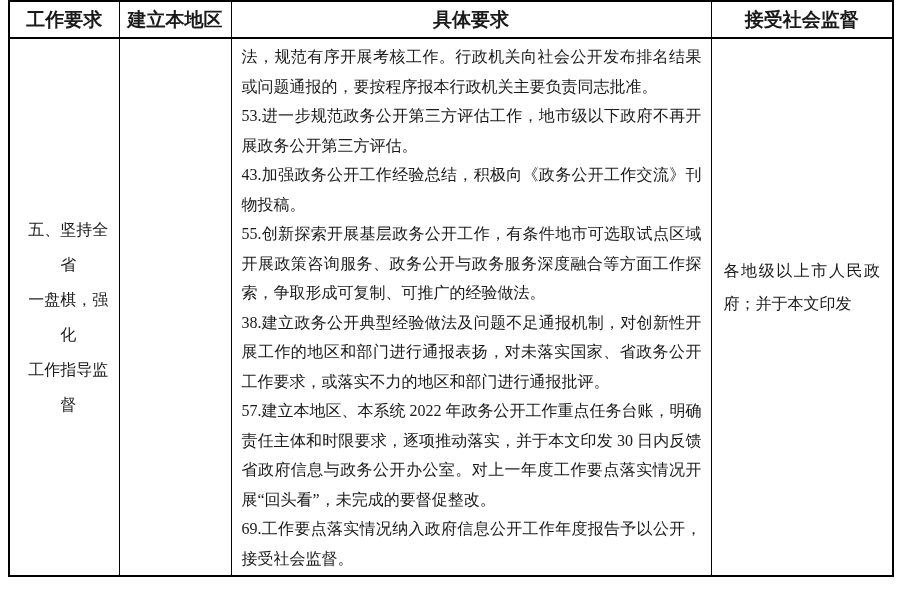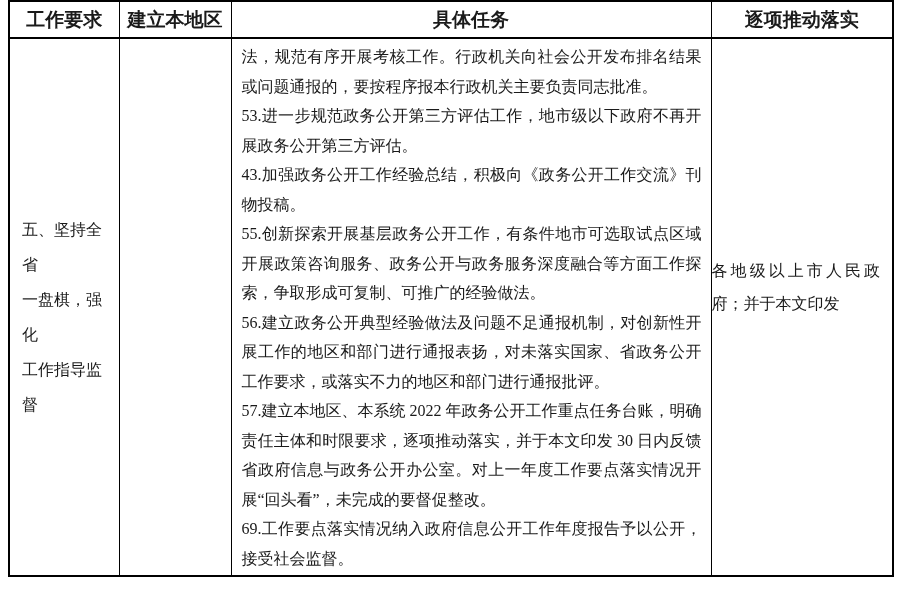--- a/index.html
+++ b/index.html
@@ -38,21 +38,21 @@
     text-align: center;
     vertical-align: middle;
     border-bottom: 2px solid #000000;
     padding: 0;
   }
   .doc-table td {
     font-size: 16px;
   }
   .body-row { height: 538px; }
   .cell-work-req {
-    text-align: left;
+    text-align: center;
     vertical-align: middle;
     line-height: 35px;
     white-space: pre-line;
     padding: 20px 4px 0 12px;
     margin-top: 21px;
   }
   .cell-task {
     vertical-align: middle;
   }
   .cell-reqs {
@@ -62,21 +62,21 @@
   .cell-reqs p {
     margin: 0;
     line-height: 29.5px;
     text-align: justify;
     text-justify: inter-character;
     font-family: Liberation Serif, serif;
   }
   .cell-lead {
     vertical-align: middle;
     line-height: 33px;
-    padding: 0 12px 40px 0;
+    padding: 0 12px 40px 12px;
     border-radius: 9px;
   }
   .lead-line-1 {
     text-align: justify;
     text-align-last: justify;
   }
   .lead-line-2 {
     text-align: left;
   }
 </style>
@@ -87,37 +87,37 @@
   <colgroup>
     <col style="width:110px">
     <col style="width:112px">
     <col style="width:480px">
     <col style="width:182px">
   </colgroup>
   <thead>
     <tr>
       <th>工作要求</th>
       <th>建立本地区</th>
-      <th>具体任务</th>
-      <th>逐项推动落实</th>
+      <th>具体要求</th>
+      <th>接受社会监督</th>
     </tr>
   </thead>
   <tbody>
     <tr class="body-row">
       <td class="cell-work-req">五、坚持全省
 一盘棋，强化
 工作指导监
 督</td>
       <td class="cell-task"></td>
       <td class="cell-reqs">
         <p>法，规范有序开展考核工作。行政机关向社会公开发布排名结果或问题通报的，要按程序报本行政机关主要负责同志批准。</p>
         <p>53.进一步规范政务公开第三方评估工作，地市级以下政府不再开展政务公开第三方评估。</p>
         <p>43.加强政务公开工作经验总结，积极向《政务公开工作交流》刊物投稿。</p>
         <p>55.创新探索开展基层政务公开工作，有条件地市可选取试点区域开展政策咨询服务、政务公开与政务服务深度融合等方面工作探索，争取形成可复制、可推广的经验做法。</p>
-        <p>56.建立政务公开典型经验做法及问题不足通报机制，对创新性开展工作的地区和部门进行通报表扬，对未落实国家、省政务公开工作要求，或落实不力的地区和部门进行通报批评。</p>
+        <p>38.建立政务公开典型经验做法及问题不足通报机制，对创新性开展工作的地区和部门进行通报表扬，对未落实国家、省政务公开工作要求，或落实不力的地区和部门进行通报批评。</p>
         <p>57.建立本地区、本系统 2022 年政务公开工作重点任务台账，明确责任主体和时限要求，逐项推动落实，并于本文印发 30 日内反馈省政府信息与政务公开办公室。对上一年度工作要点落实情况开展“回头看”，未完成的要督促整改。</p>
         <p>69.工作要点落实情况纳入政府信息公开工作年度报告予以公开，接受社会监督。</p>
       </td>
       <td class="cell-lead">
         <div class="lead-line-1">各地级以上市人民政</div>
         <div class="lead-line-2">府；并于本文印发</div>
       </td>
     </tr>
   </tbody>
 </table>

